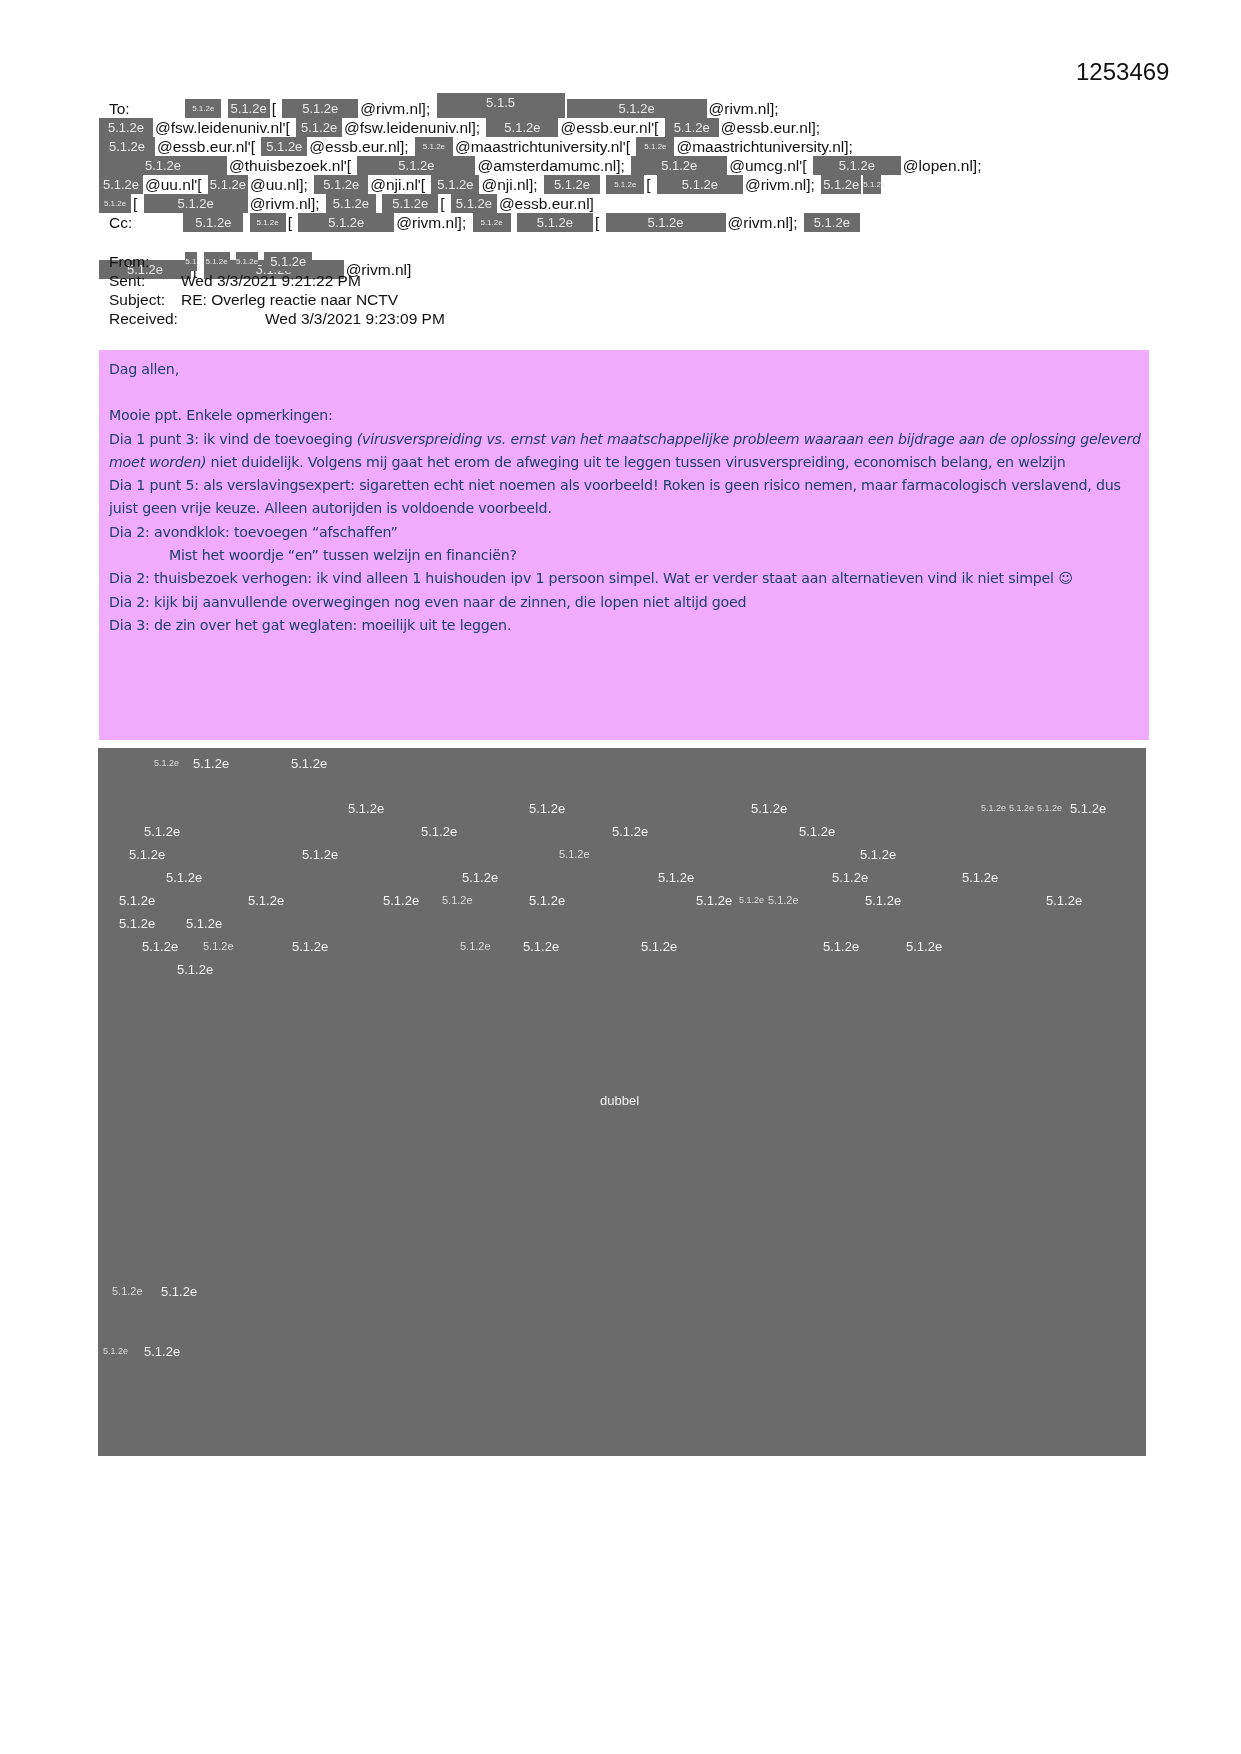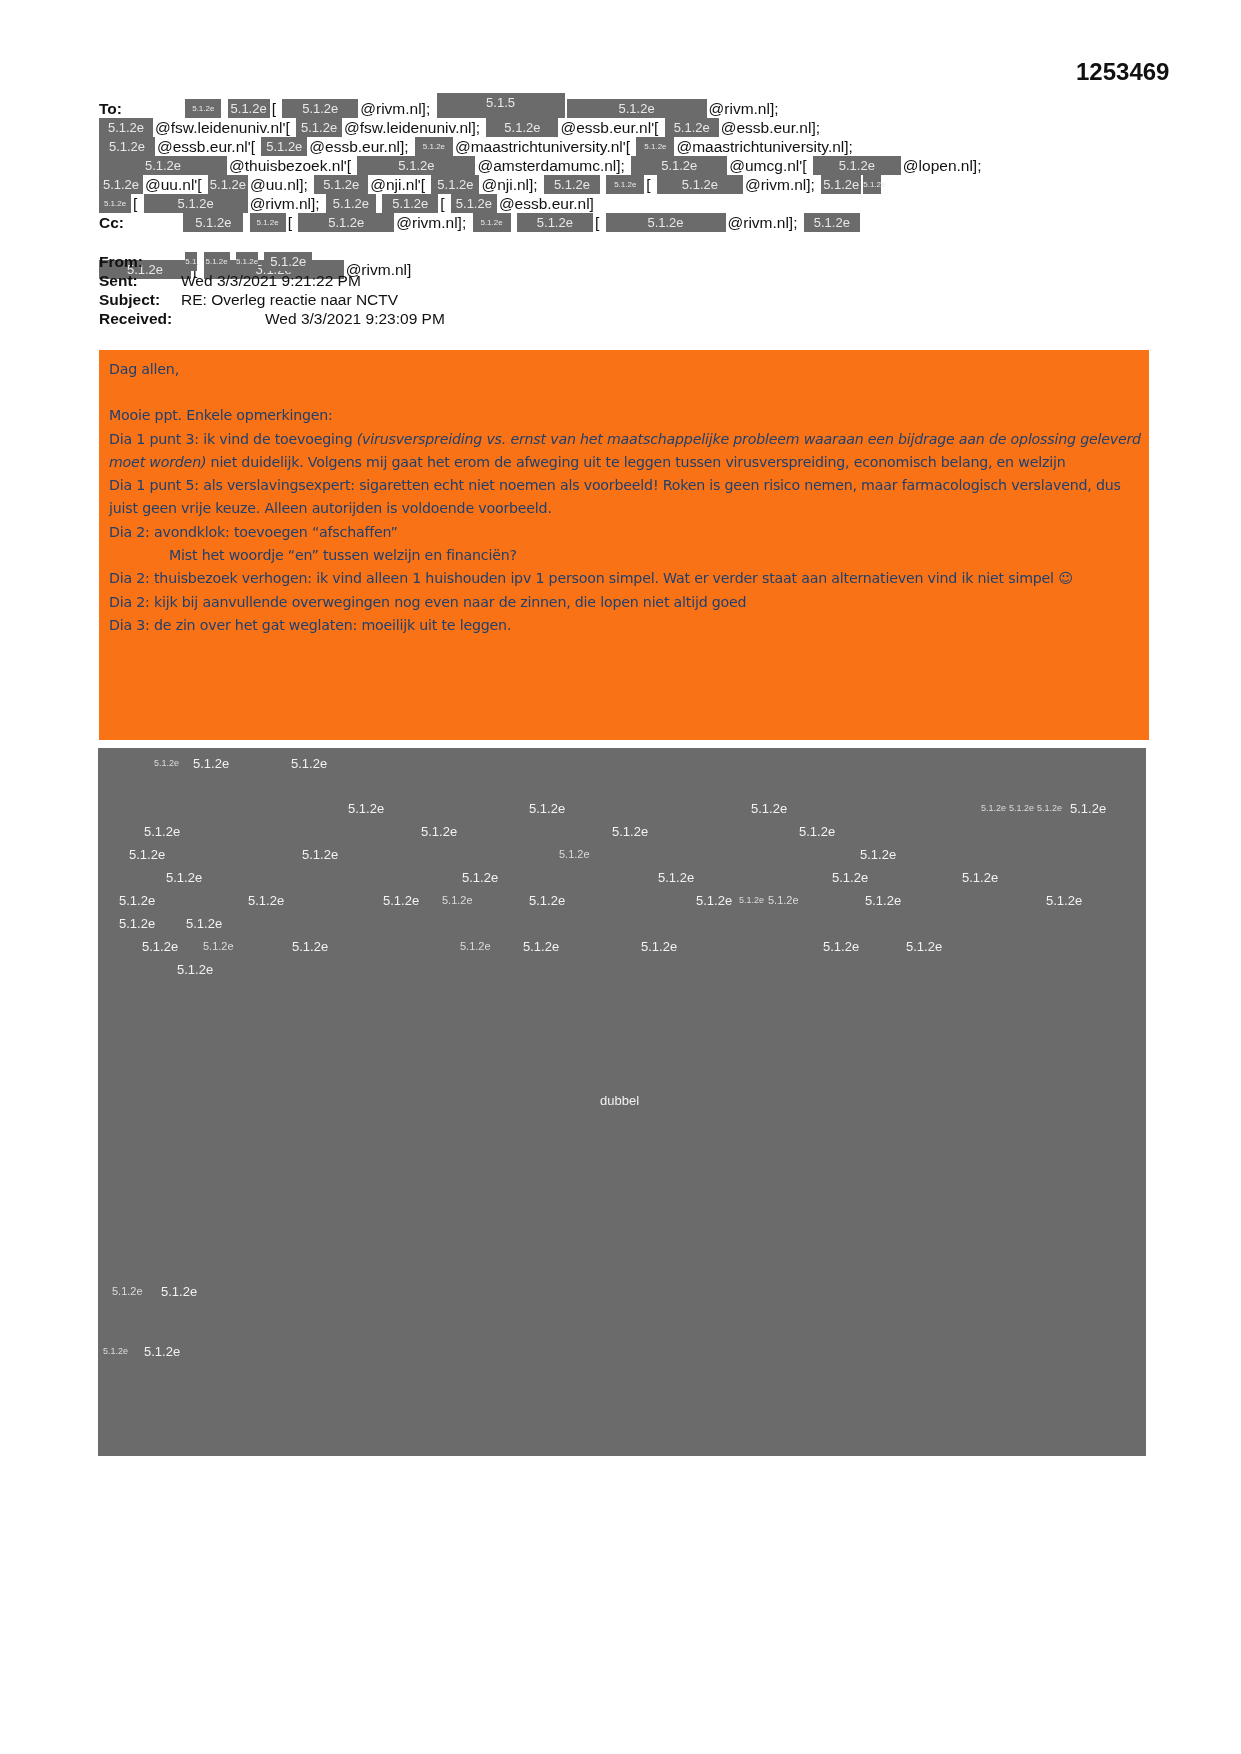--- a/index.html
+++ b/index.html
@@ -1,24 +1,24 @@
 <!DOCTYPE html>
 <html><head>
   <meta charset="utf-8">
   <style>
     html, body { margin: 0; padding: 0; background: #ffffff; }
     body { width: 1241px; height: 1754px; position: relative; overflow: hidden; font-family: "Liberation Sans", sans-serif; }
-    .doc-number { position: absolute; left: 1076px; top: 58px; font-size: 24px; color: #111; font-weight: bold; }
+    .doc-number { position: absolute; left: 1076px; top: 58px; font-size: 24px; color: #111; }
     .hdr { position: absolute; left: 99px; width: 1100px; font-size: 15.5px; color: #111; line-height: 19px; }
     .line { position: absolute; left: 0; white-space: nowrap; height: 19px; }
-    .lbl { position: absolute; left: 0; font-weight: bold; }
+    .lbl { position: absolute; left: 10px; font-weight: normal; }
     .r { display: inline-block; background: #6b6b6b; color: #e8e8e8; text-align: center; font-size: 13px; line-height: 19px; height: 19px; vertical-align: top; margin-right: 2px; }
     .r.s { font-size: 8px; }
     .t { display: inline-block; vertical-align: top; margin-right: 2px; }
-    .body { position: absolute; left: 99px; top: 350px; width: 1050px; height: 390px; background: #f97316; }
+    .body { position: absolute; left: 99px; top: 350px; width: 1050px; height: 390px; background: #f0abfc; }
     .body p { margin: 0; font-family: "DejaVu Sans", sans-serif; font-size: 14.2px; color: #1f3f6e; line-height: 23.3px; padding-left: 10px; letter-spacing: -0.2px; }
     .body p.indent { padding-left: 70px; }
     .body i { font-style: italic; }
     .sig-red { display: inline-block; background: #6b6b6b; color: #e8e8e8; font-family: "Liberation Sans", sans-serif; font-size: 13px; padding: 2px 8px; vertical-align: middle; }
     .block { position: absolute; left: 98px; top: 748px; width: 1048px; height: 708px; background: #6b6b6b; }
     .rt { position: absolute; color: #f2f2f2; font-size: 13px; white-space: nowrap; }
     .rt.sm { font-size: 9px; color: #dcdcdc; }
     .rt.md { font-size: 11px; color: #dcdcdc; }
   </style>
 </head>

